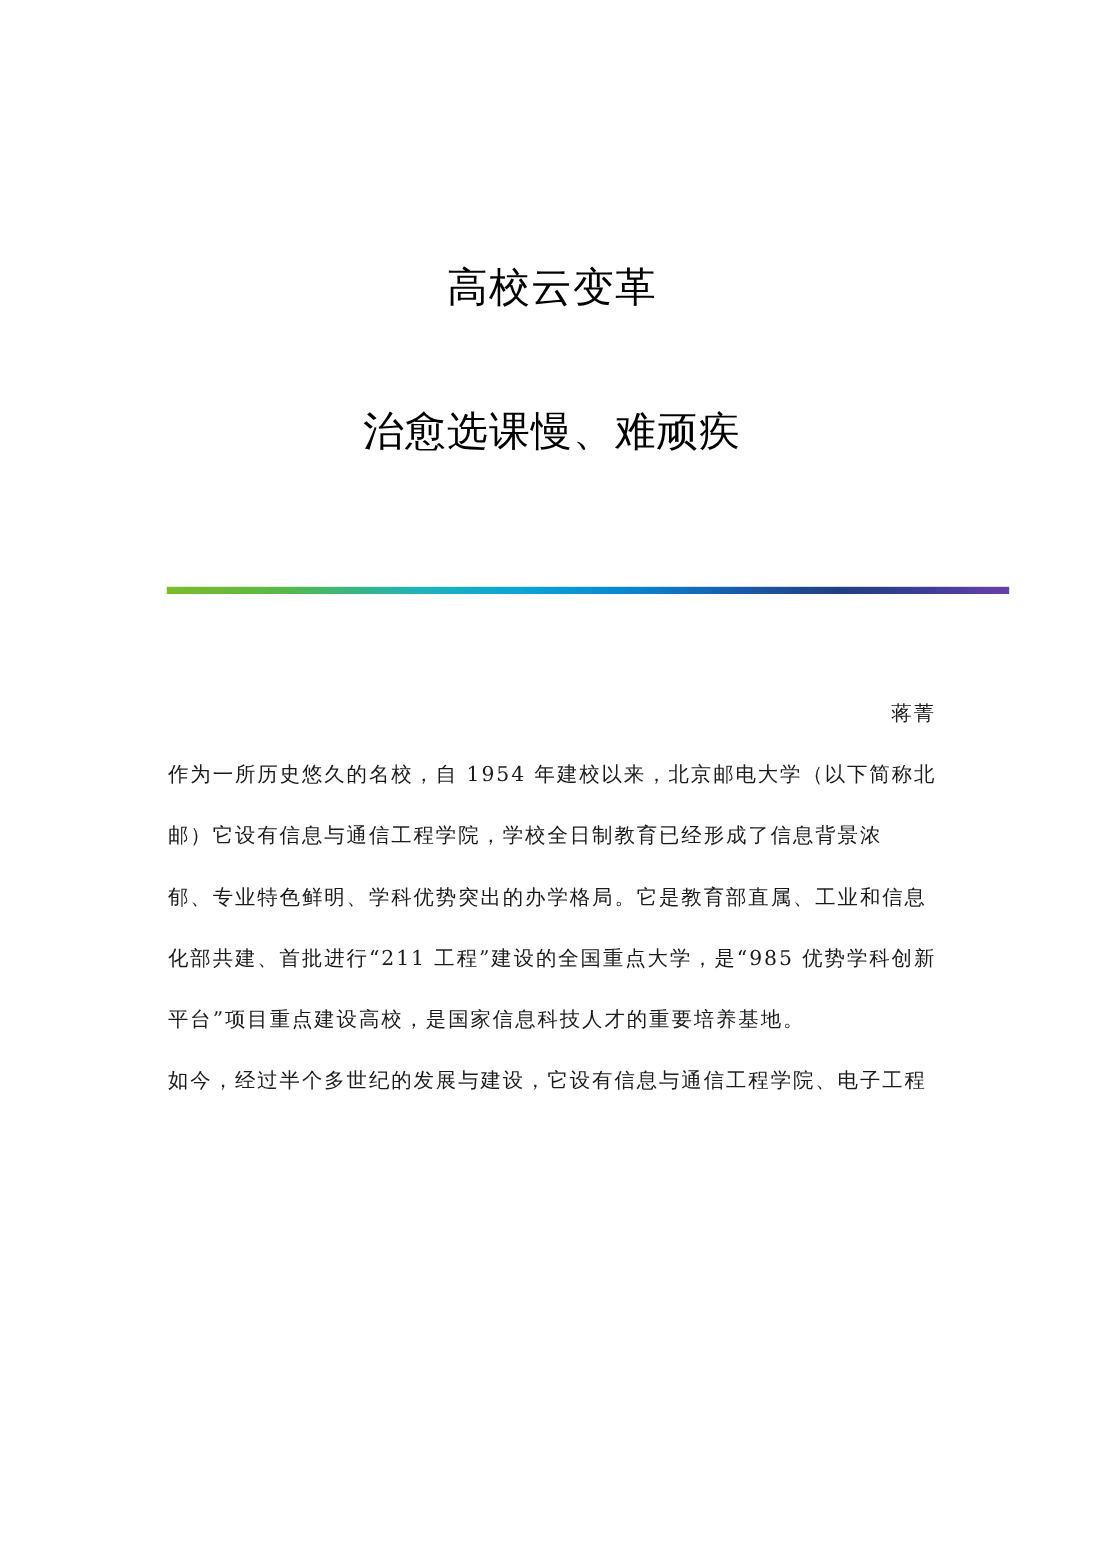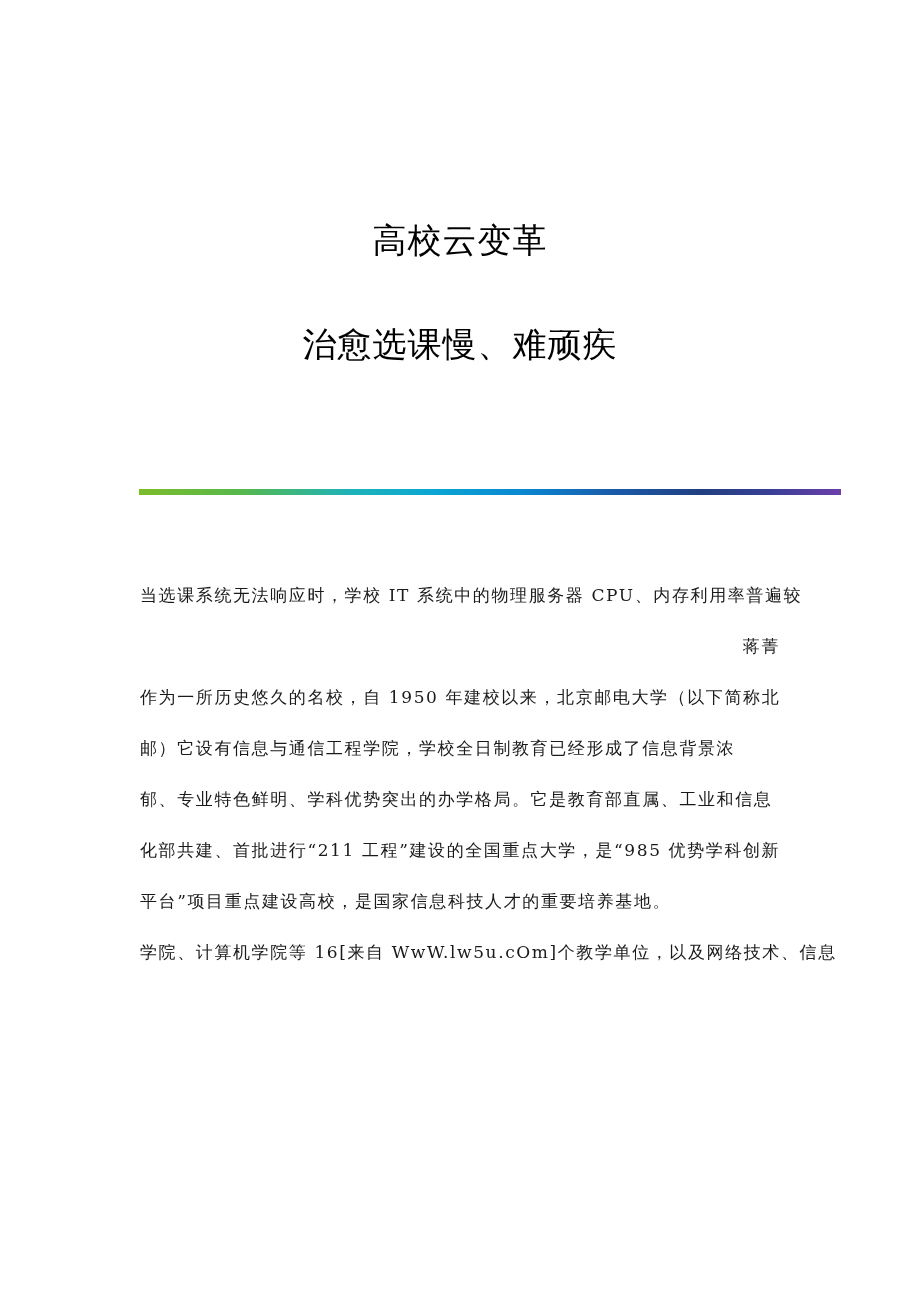--- a/index.html
+++ b/index.html
@@ -29,21 +29,21 @@
       text-align: center;
       font-family: "DejaVu Sans", "Liberation Sans", sans-serif;
       font-size: 34px;
       line-height: 40px;
       color: #000000;
       letter-spacing: 1px;
       margin: 0;
       font-weight: normal;
     }
     .title-1 { top: 220px; }
-    .title-2 { top: 324px; }
+    .title-2 { top: 340px; }
     .divider {
       position: absolute;
       left: 139px;
       top: 489px;
       width: 702px;
       height: 6px;
       background: linear-gradient(to right,
         #7cbc2a 0%,
         #58b84a 14%,
         #1fb3b8 30%,
@@ -86,33 +86,32 @@
 
   <h1 class="title title-1">高校云变革</h1>
 
   <h1 class="title title-2">治愈选课慢、难顽疾</h1>
 
   <div class="divider"></div>
 
   <div class="body-text">
 
     <p class="para">
-      <span class="line">当选课系统无法响应时，学校 IT 系统中的物理服务器 CPU、内存利用率普遍较</span>
     </p>
 
     <p class="para">
       <span class="line author">蒋菁</span>
     </p>
 
     <p class="para">
-      <span class="line">作为一所历史悠久的名校，自 1950 年建校以来，北京邮电大学（以下简称北</span>
+      <span class="line">作为一所历史悠久的名校，自 1954 年建校以来，北京邮电大学（以下简称北</span>
       <span class="line">邮）它设有信息与通信工程学院，学校全日制教育已经形成了信息背景浓</span>
       <span class="line">郁、专业特色鲜明、学科优势突出的办学格局。它是教育部直属、工业和信息</span>
       <span class="line">化部共建、首批进行“211 工程”建设的全国重点大学，是“985 优势学科创新</span>
       <span class="line">平台”项目重点建设高校，是国家信息科技人才的重要培养基地。</span>
     </p>
 
     <p class="para">
-      <span class="line">学院、计算机学院等 16[来自 WwW.lw5u.cOm]个教学单位，以及网络技术、信息</span>
+      <span class="line">如今，经过半个多世纪的发展与建设，它设有信息与通信工程学院、电子工程</span>
     </p>
 
   </div>
 </div>
 
 </body></html>

